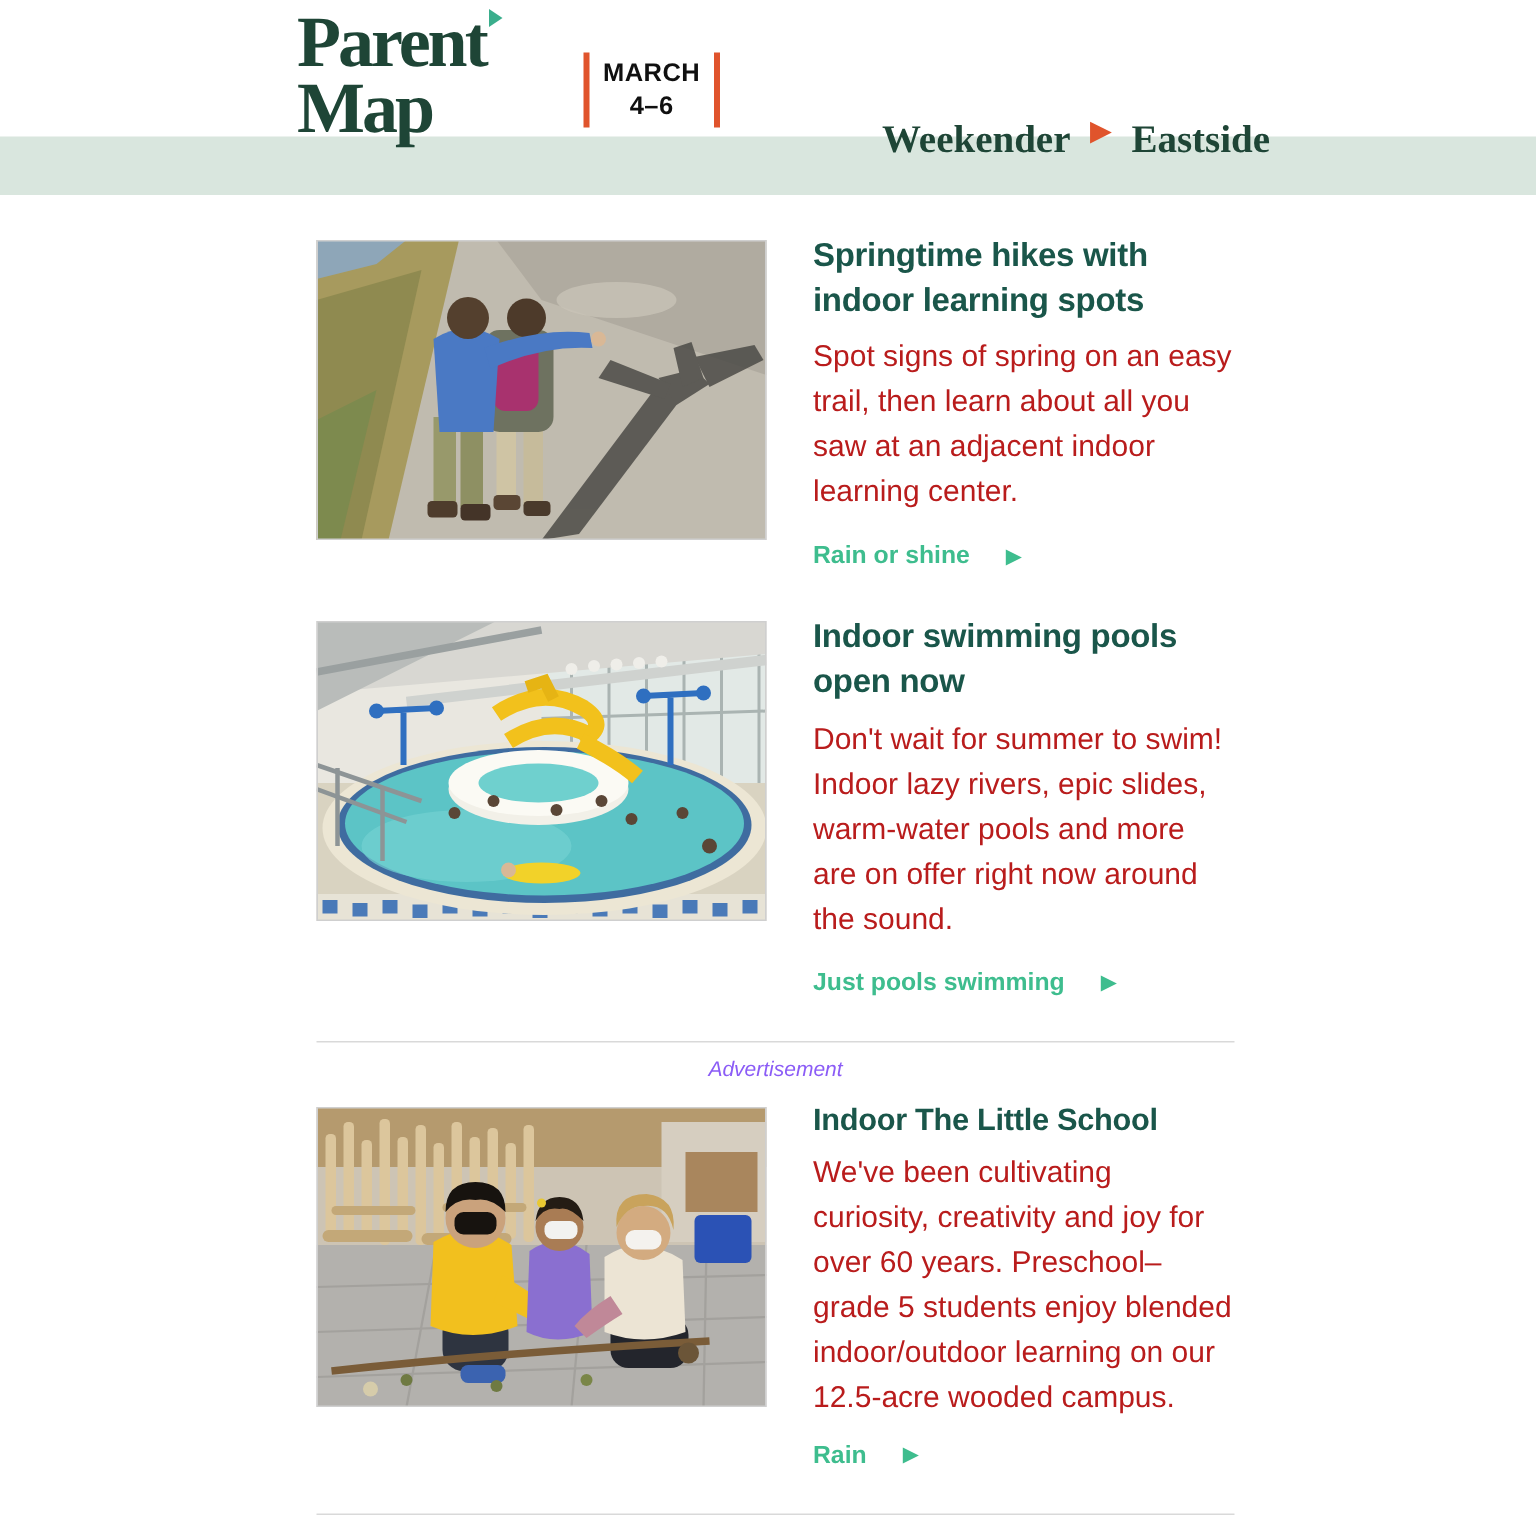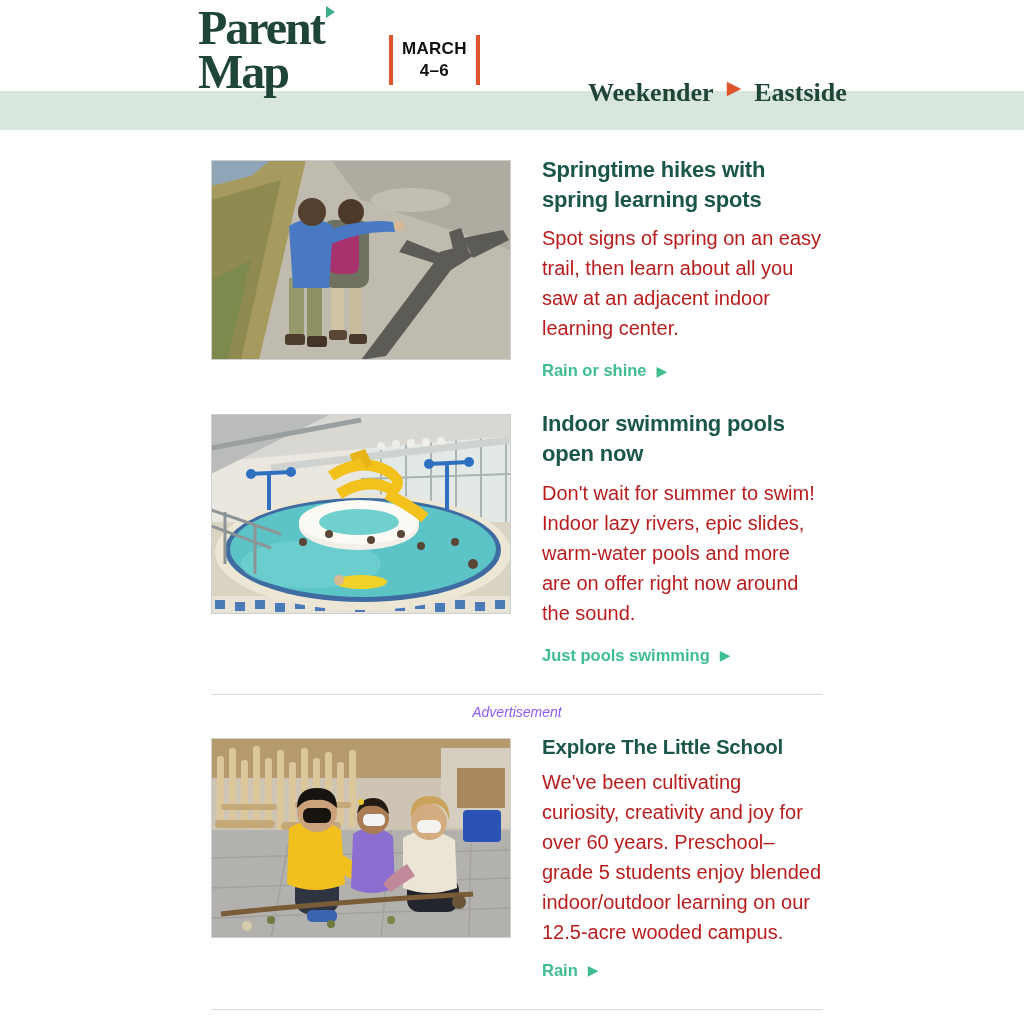--- a/index.html
+++ b/index.html
@@ -40,21 +40,21 @@
     outline:1px solid #cfcfcf;outline-offset:-1px;background:#ddd;
   }
   .article-image svg{display:block;}
   .article-text{width:281px;}
   .article-title{
     margin:0 0 8px;font-size:22px;line-height:1.37;font-weight:bold;
     color:#1a564a;letter-spacing:-0.2px;cursor:pointer;
   }
   .article-body{margin:0 0 18px;font-size:20px;line-height:1.5;color:#b91c1c;}
   .article-link{
-    display:inline-flex;align-items:center;gap:10px;cursor:pointer;text-decoration:none;
+    display:inline-flex;align-items:center;gap:24px;cursor:pointer;text-decoration:none;
     font-size:16.5px;font-weight:bold;color:#3ebd8e;
   }
   .link-arrow{font-size:14px;line-height:1;font-family:"DejaVu Sans", sans-serif;}
 
   .divider{border:none;border-top:1px solid #d9d9d9;margin:16px 0 0;}
   .ad-label{
     margin:9px 0 13px;text-align:center;font-style:italic;
     font-size:14px;color:#8b5cf6;
   }
   .ad-title{font-size:20.5px;margin-bottom:6px;}
@@ -136,21 +136,21 @@
             <path d="M78,66 Q100,52 122,66 L118,128 L82,128 Z" fill="#4a79c4"></path>
             <path d="M112,72 Q150,58 182,62 L184,72 Q150,70 116,86 Z" fill="#4a79c4"></path>
             <circle cx="101" cy="52" r="14" fill="#54402e"></circle>
             <circle cx="188" cy="66" r="5" fill="#d9b896"></circle>
             <rect x="74" y="174" width="20" height="11" rx="3" fill="#4e3c2c"></rect>
             <rect x="96" y="176" width="20" height="11" rx="3" fill="#443428"></rect>
           </g>
         </svg>
       </div>
       <div class="article-text">
-        <h2 class="article-title">Springtime hikes with spring learning spots</h2>
+        <h2 class="article-title">Springtime hikes with indoor learning spots</h2>
         <p class="article-body">Spot signs of spring on an easy trail, then learn about all you saw at an adjacent indoor learning center.</p>
         <a class="article-link">
           <span>Rain or shine</span>
           <span class="link-arrow">▶</span>
         </a>
       </div>
     </section>
 
     <section class="article-row">
       <div class="article-image">
@@ -337,21 +337,21 @@
             <path d="M10,176 Q120,164 262,156" fill="none" stroke="#7a5c38" stroke-width="5"></path>
             <circle cx="60" cy="182" r="4" fill="#6f7a42"></circle>
               <circle cx="120" cy="186" r="4" fill="#6f7a42"></circle>
             <circle cx="180" cy="182" r="4" fill="#7a8648"></circle>
               <circle cx="36" cy="188" r="5" fill="#d6ccaa"></circle>
             <circle cx="248" cy="164" r="7" fill="#6b5538"></circle>
           </g>
         </svg>
       </div>
       <div class="article-text">
-        <h2 class="article-title ad-title">Explore The Little School</h2>
+        <h2 class="article-title ad-title">Indoor The Little School</h2>
         <p class="article-body ad-body">We've been cultivating curiosity, creativity and joy for over 60 years. Preschool–grade 5 students enjoy blended indoor/outdoor learning on our 12.5-acre wooded campus.</p>
         <a class="article-link">
           <span>Rain</span>
           <span class="link-arrow">▶</span>
         </a>
       </div>
     </section>
 
     <hr class="divider">
     <h2 class="section-heading">Get your learning on</h2>

